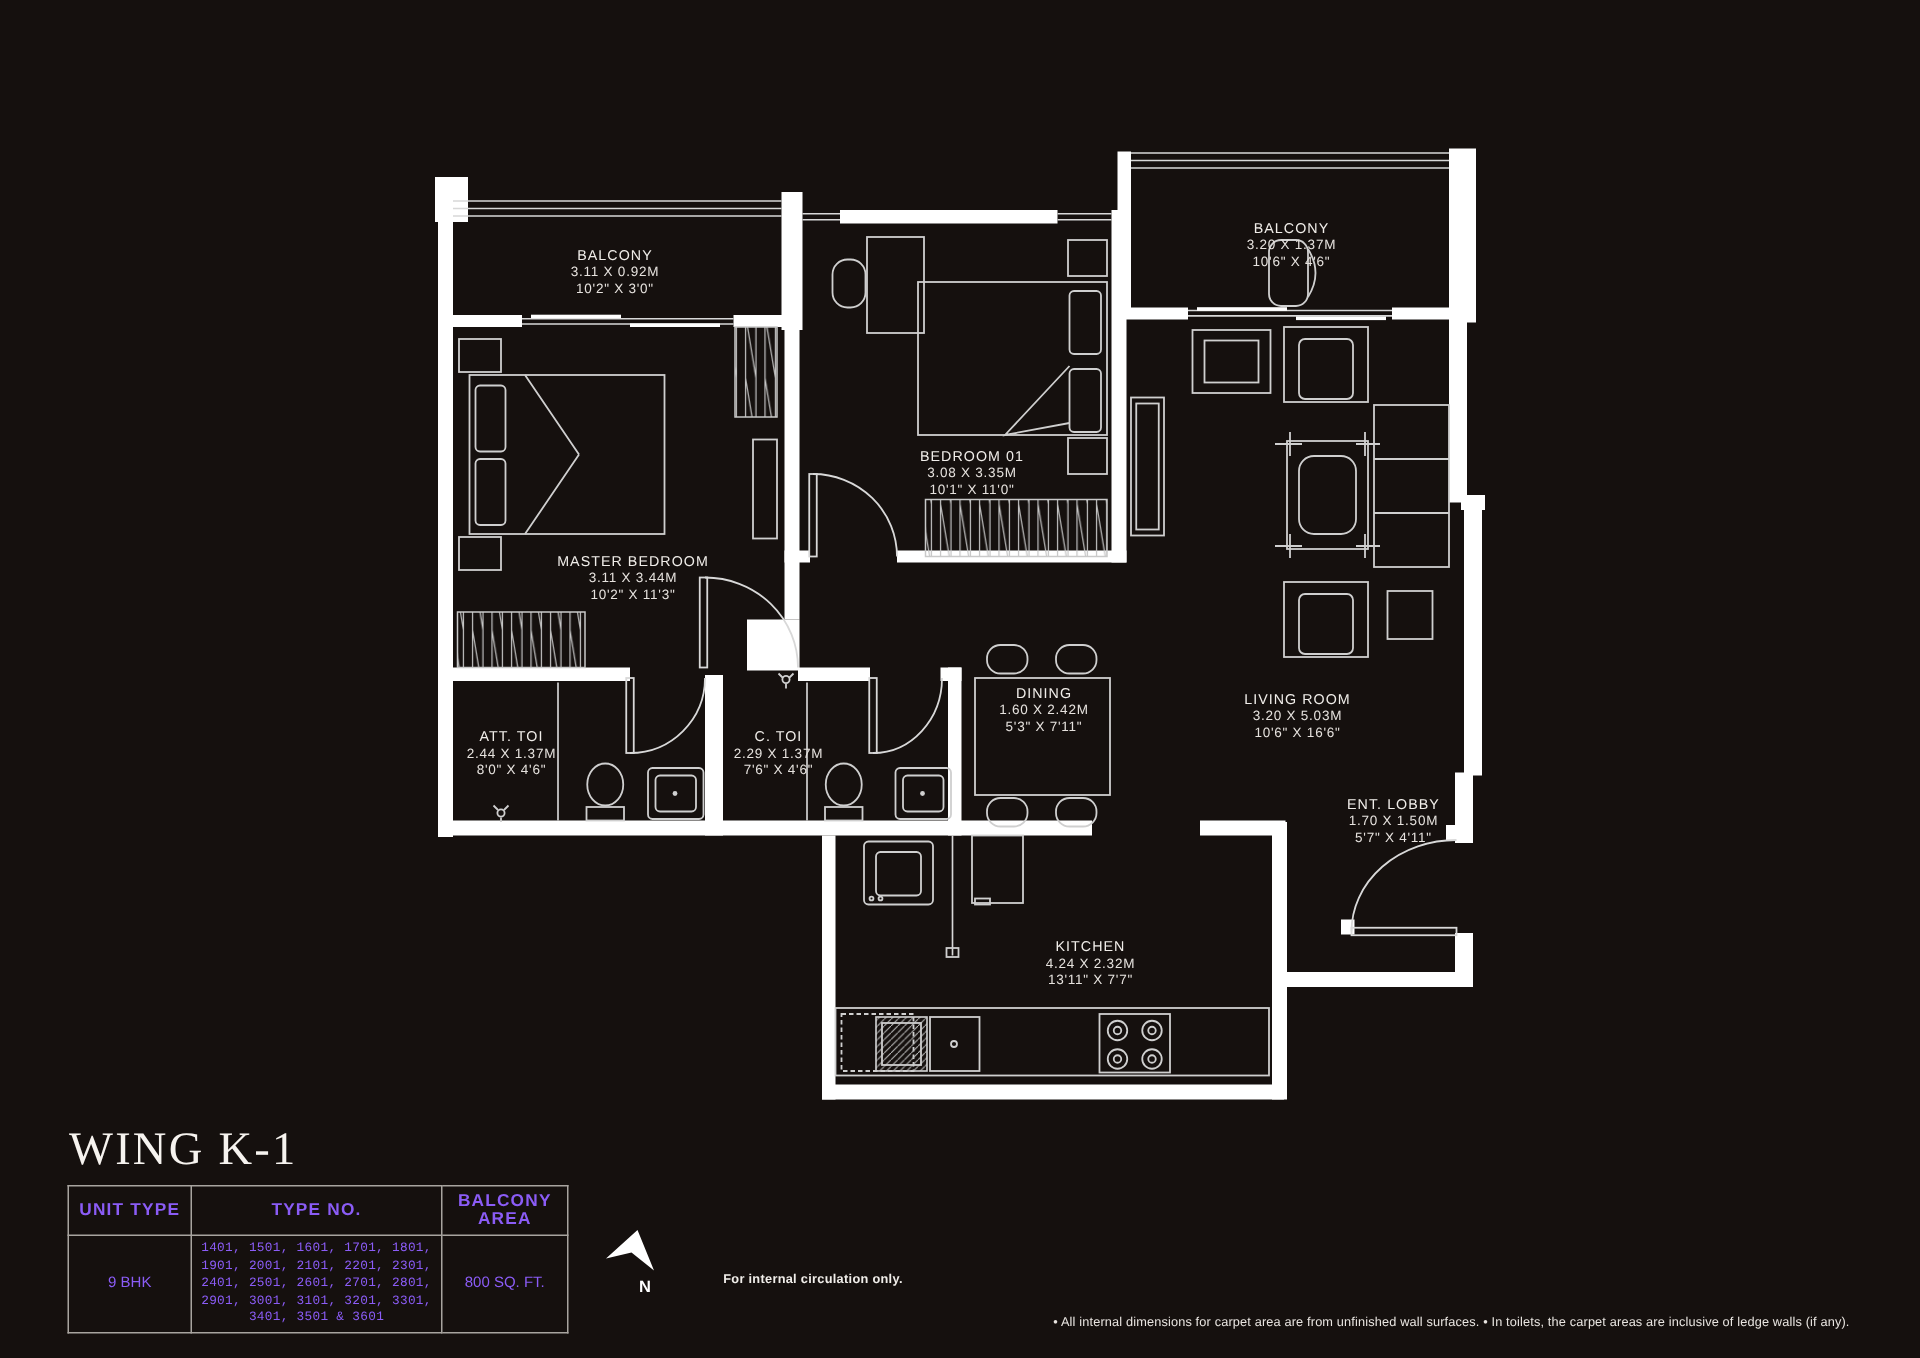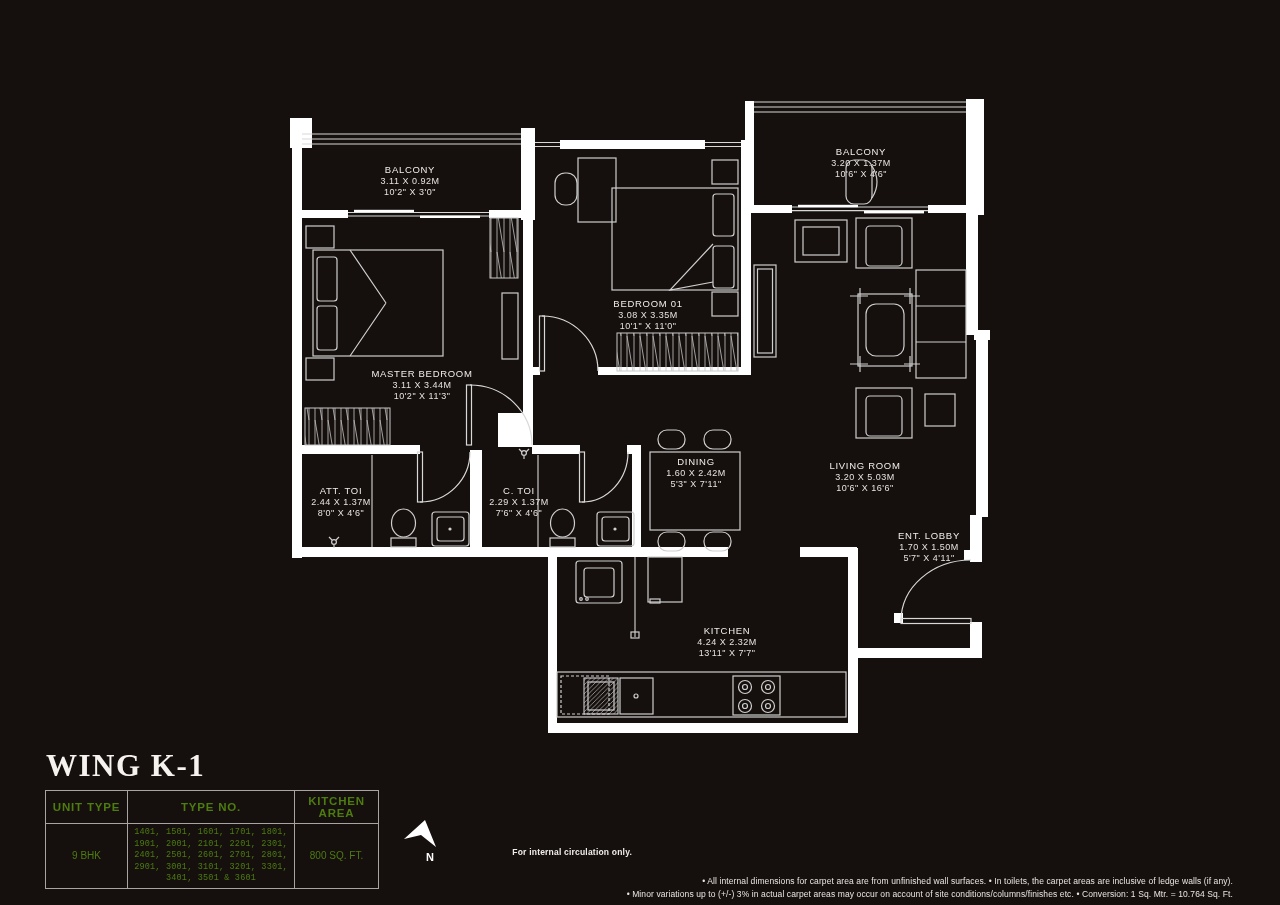--- a/index.html
+++ b/index.html
@@ -6,29 +6,29 @@
   .stage{position:relative;width:1280px;height:905px;background:#15100e;overflow:hidden;
          font-family:"Liberation Sans",sans-serif;color:#efece9;}
   svg text{font-family:"Liberation Sans",sans-serif;}
   .rname{font-size:9.5px;fill:#f0ede9;letter-spacing:.7px;text-anchor:middle;}
   .rdim{font-size:9px;fill:#e6e2de;letter-spacing:.5px;text-anchor:middle;}
   .wall{fill:#ffffff;}
   .thin{stroke:#d8d8d8;stroke-width:1.1;fill:none;}
   .furn{stroke:#cfcfcf;stroke-width:1.2;fill:none;}
   .door{stroke:#d8d8d8;stroke-width:1.2;fill:none;}
   .page-title{position:absolute;left:46px;top:748px;font-family:"Liberation Serif","DejaVu Serif",serif;
-              font-weight:700;font-size:31px;letter-spacing:1.5px;color:#f6f3ef;}
+              font-weight:400;font-size:31px;letter-spacing:1.5px;color:#f6f3ef;}
   .unit-table{position:absolute;left:45px;top:790px;width:333px;border-collapse:collapse;
-              color:#4d7c0f;table-layout:fixed;}
+              color:#8b5cf6;table-layout:fixed;}
   .unit-table th,.unit-table td{border:1px solid #a8a49f;text-align:center;vertical-align:middle;}
   .unit-table th{font-size:11.5px;font-weight:700;letter-spacing:.8px;padding:4px 2px;}
   .unit-table td{font-size:10px;padding:3px 5px;}
   .unit-table td.flat{font-size:8.5px;line-height:11.5px;letter-spacing:.2px;font-family:Liberation Mono, monospace;}
   .col-unit{width:82px;}.col-flat{width:167px;}.col-area{width:84px;}
-  .circ-note{position:absolute;left:452px;top:847px;width:180px;text-align:right;
+  .circ-note{position:absolute;left:452px;top:847px;width:180px;text-align:center;
              font-size:8.5px;font-weight:700;letter-spacing:.2px;color:#f0ede9;}
   .disclaimer{position:absolute;right:47px;top:835px;width:620px;text-align:right;
               font-size:8.5px;line-height:13px;color:#e9e5e1;letter-spacing:.1px;margin-top:40px;}
 </style>
 </head>
 <body>
 
 <div class="stage">
 
   <svg width="1280" height="905" viewBox="0 0 1280 905">
@@ -281,32 +281,31 @@
   <table class="unit-table">
     <colgroup>
         <col class="col-unit">
         <col class="col-flat">
         <col class="col-area">
       </colgroup>
     <thead>
       <tr>
         <th>UNIT TYPE</th>
         <th>TYPE NO.</th>
-        <th>KITCHEN AREA</th>
+        <th>BALCONY AREA</th>
       </tr>
     </thead>
     <tbody>
       <tr>
         <td>9 BHK</td>
         <td class="flat">1401, 1501, 1601, 1701, 1801, 1901, 2001, 2101, 2201, 2301, 2401, 2501, 2601, 2701, 2801, 2901, 3001, 3101, 3201, 3301, 3401, 3501 &amp; 3601</td>
         <td>800 SQ. FT.</td>
       </tr>
     </tbody>
   </table>
 
   
   <div class="circ-note">For internal circulation only.</div>
   <div class="disclaimer">
     <div>• All internal dimensions for carpet area are from unfinished wall surfaces. • In toilets, the carpet areas are inclusive of ledge walls (if any).</div>
-    <div>• Minor variations up to (+/-) 3% in actual carpet areas may occur on account of site conditions/columns/finishes etc. • Conversion: 1 Sq. Mtr. = 10.764 Sq. Ft.</div>
   </div>
 
 </div>
 
 </body></html>

